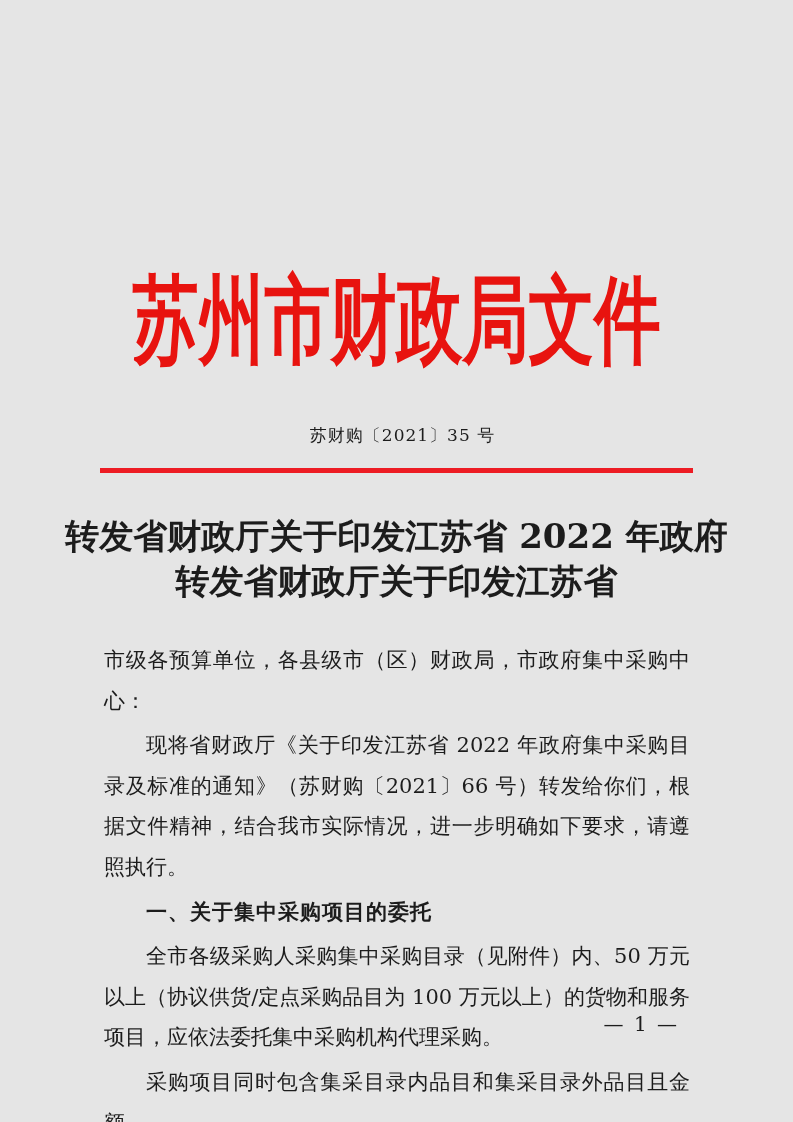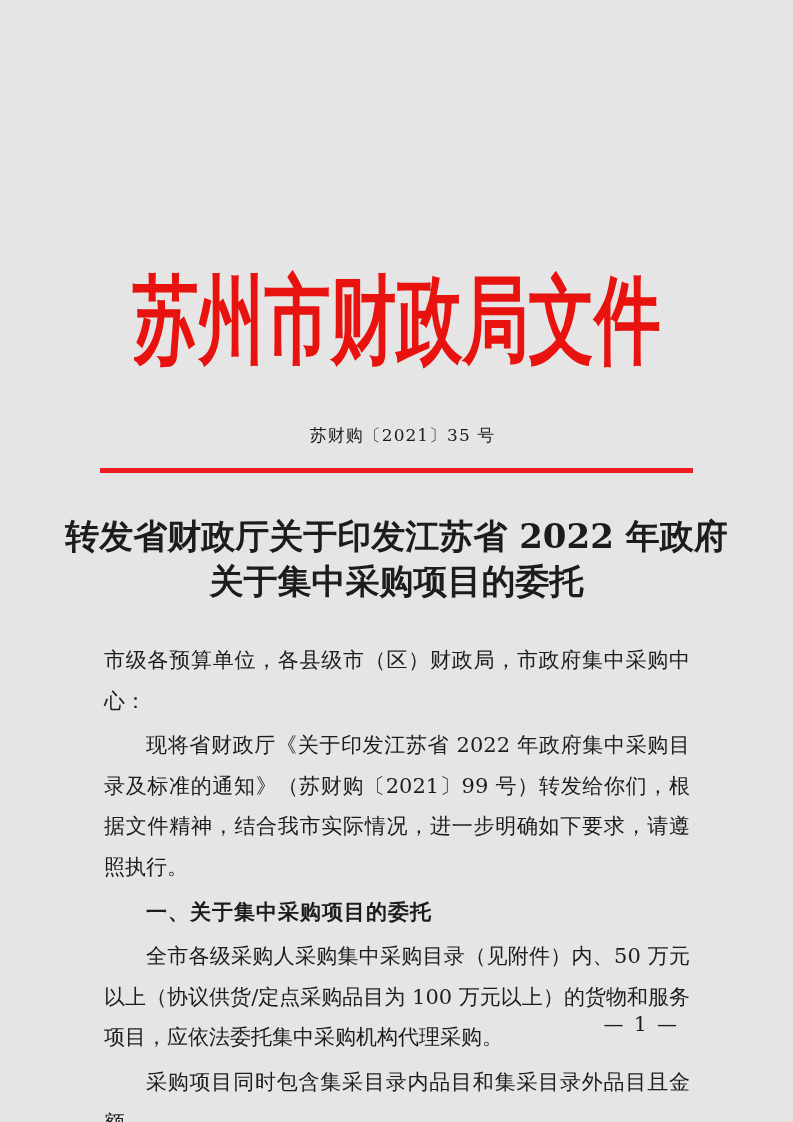--- a/index.html
+++ b/index.html
@@ -70,26 +70,26 @@
 <div class="page">
 
   <div class="agency-header">苏州市财政局文件</div>
 
   <div class="doc-number">苏财购〔2021〕35 号</div>
 
   <div class="red-rule"></div>
 
   <div class="doc-title">
     <div>转发省财政厅关于印发江苏省 2022 年政府</div>
-    <div>关于集中采购项目的委托</div>
+    <div>转发省财政厅关于印发江苏省</div>
   </div>
 
   <div class="body-text">
     <p class="salutation">市级各预算单位，各县级市（区）财政局，市政府集中采购中心：</p>
-    <p>现将省财政厅《关于印发江苏省 2022 年政府集中采购目录及标准的通知》（苏财购〔2021〕99 号）转发给你们，根据文件精神，结合我市实际情况，进一步明确如下要求，请遵照执行。</p>
+    <p>现将省财政厅《关于印发江苏省 2022 年政府集中采购目录及标准的通知》（苏财购〔2021〕66 号）转发给你们，根据文件精神，结合我市实际情况，进一步明确如下要求，请遵照执行。</p>
     <p class="section-heading">一、关于集中采购项目的委托</p>
     <p>全市各级采购人采购集中采购目录（见附件）内、50 万元以上（协议供货/定点采购品目为 100 万元以上）的货物和服务项目，应依法委托集中采购机构代理采购。</p>
     <p>采购项目同时包含集采目录内品目和集采目录外品目且金额</p>
   </div>
 
   <div class="page-number">— 1 —</div>
 
 </div>
 
 </body></html>

